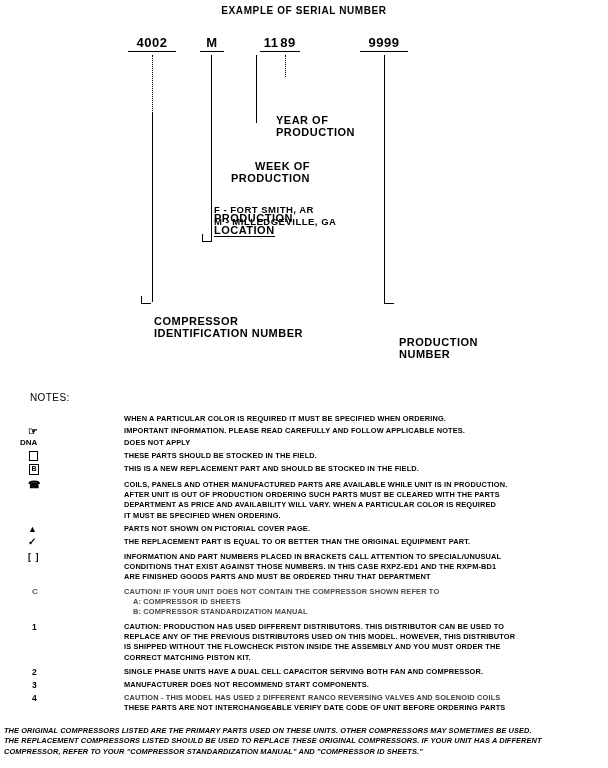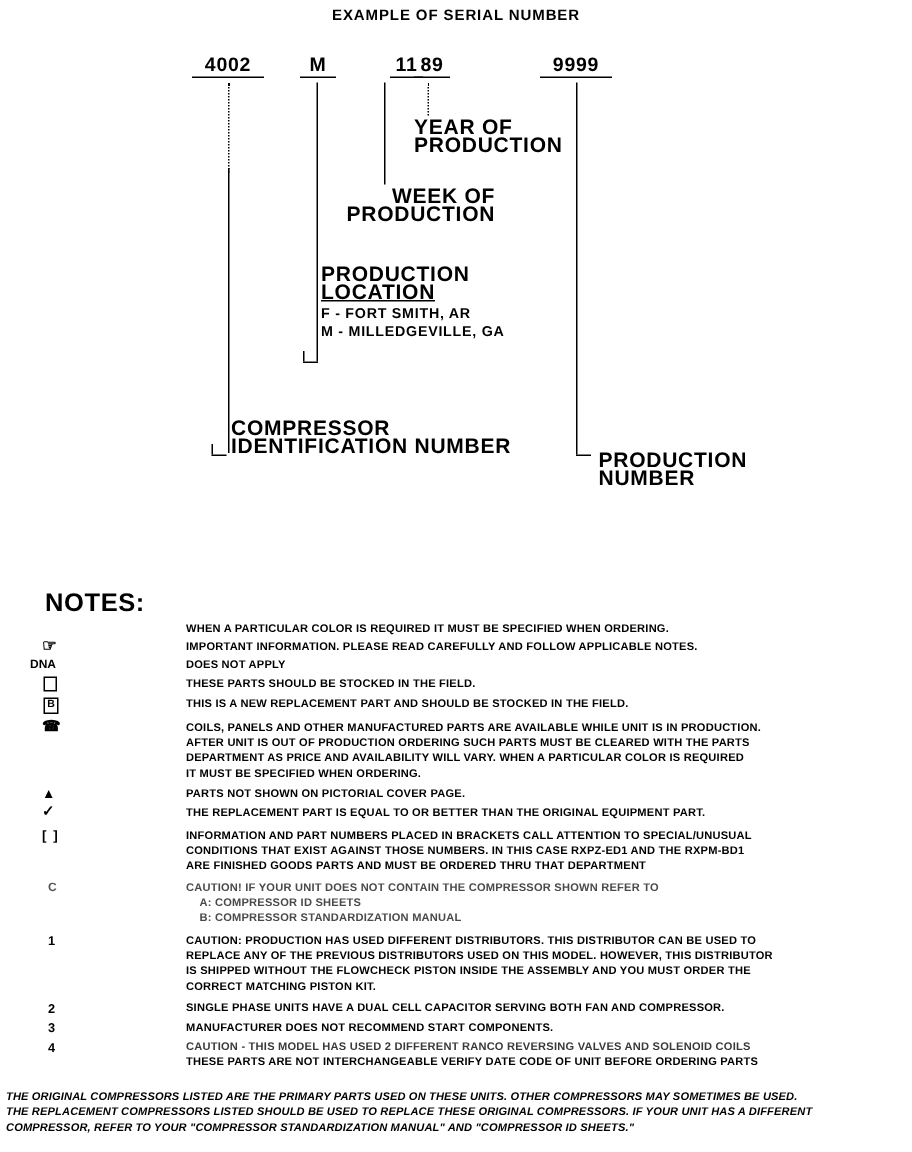--- a/index.html
+++ b/index.html
@@ -56,25 +56,26 @@
   }
   .elbow {
     position: absolute;
     border-left: 1.3px solid #000;
     border-bottom: 1.3px solid #000;
     width: 10px;
   }
 
   .callout {
     position: absolute;
-    font-size: 14px;
+    font-size: 11px;
     font-weight: bold;
     letter-spacing: 0.5px;
     line-height: 12px;
     white-space: pre-line;
+    margin-top: 36px;
   }
   .callout.underlined span.u {
     border-bottom: 1.2px solid #000;
     display: inline-block;
     padding-bottom: 0px;
   }
   .loc-list {
     position: absolute;
     font-size: 9.5px;
     font-weight: bold;
@@ -84,22 +85,22 @@
 
   
   #notes {
     position: absolute;
     left: 0; top: 392px;
     width: 608px;
   }
   #notes-title {
     position: absolute;
     left: 30px; top: 0px;
-    font-size: 17px;
-    font-weight: bold;
+    font-size: 10px;
+    font-weight: normal;
     letter-spacing: 0.4px;
   }
   .note-row {
     position: absolute;
     left: 28px;
     width: 572px;
   }
   .note-sym {
     position: absolute;
     left: 0; top: 0;

